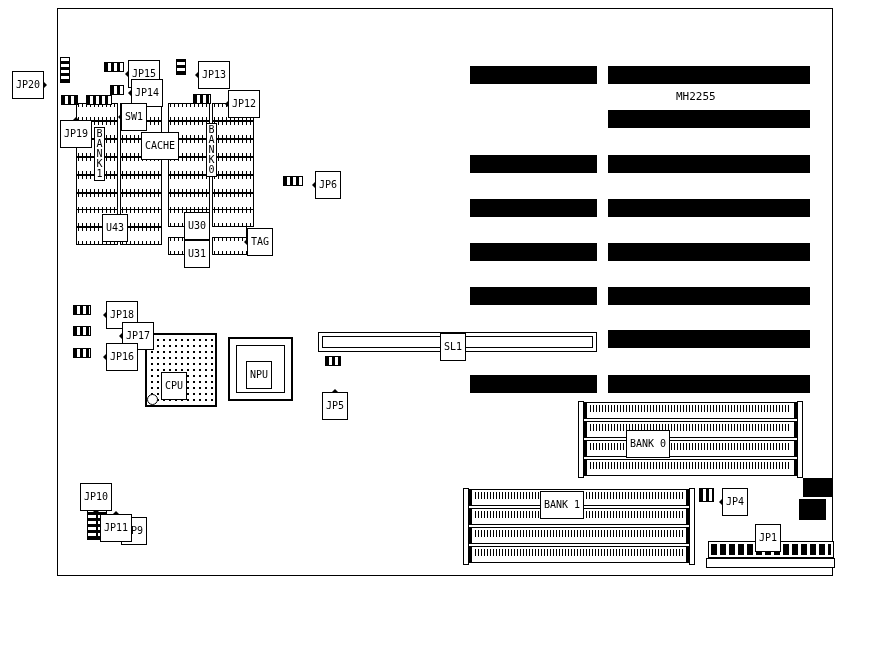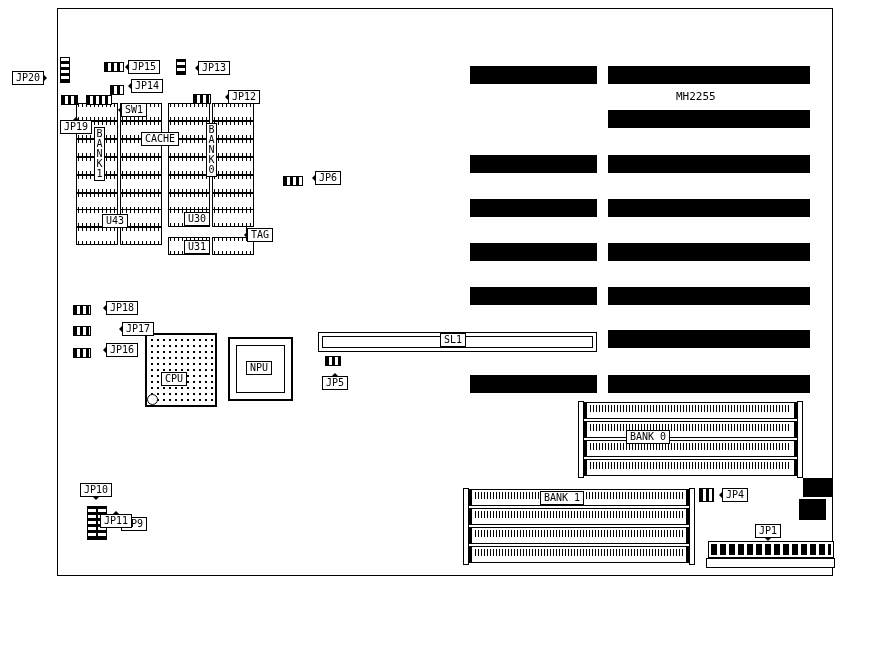--- a/index.html
+++ b/index.html
@@ -6,21 +6,21 @@
   body { width:880px; height:670px; position:relative; overflow:hidden;
          font-family:"DejaVu Sans Mono", monospace; color:#000; }
   #diagram { position:absolute; left:0; top:0; width:880px; height:670px; }
 
   .board { position:absolute; left:57px; top:8px; width:774px; height:566px;
            border:1px solid #000; z-index:0; }
 
   
   .callout, .label {
     position:absolute; border:1px solid #000; background:#fff;
-    font-size:10px; line-height:12px; padding:0 3px; white-space:nowrap; z-index:5;
+    font-size:10px; line-height:12px; padding:7px 3px; white-space:nowrap; z-index:5;
   }
   .callout::before { content:''; position:absolute; width:0; height:0;
     border:4px solid transparent; }
   .tail-left::before  { left:-8px; top:50%; margin-top:-4px; border-right-color:#000; }
   .tail-right::before { right:-8px; top:50%; margin-top:-4px; border-left-color:#000; }
   .tail-up::before    { top:-8px; left:50%; margin-left:-4px; border-bottom-color:#000; }
   .tail-down::before  { bottom:-8px; left:50%; margin-left:-4px; border-top-color:#000; }
 
   .vlabel { position:absolute; width:7px; border:1px solid #000; background:#fff;
     font-size:10px; line-height:10px; padding:1px; text-align:center;
@@ -140,21 +140,21 @@
   <div class="callout tail-left" style="left:128px;top:60px">JP15</div>
   <div class="callout tail-left" style="left:198px;top:61px">JP13</div>
   <div class="callout tail-left" style="left:131px;top:79px">JP14</div>
   <div class="callout tail-left" style="left:228px;top:90px">JP12</div>
   <div class="callout tail-up" style="left:60px;top:120px">JP19</div>
   <div class="callout tail-left" style="left:121px;top:103px">SW1</div>
   <div class="callout tail-left" style="left:315px;top:171px">JP6</div>
   <div class="callout tail-left" style="left:106px;top:301px">JP18</div>
   <div class="callout tail-left" style="left:122px;top:322px">JP17</div>
   <div class="callout tail-left" style="left:106px;top:343px">JP16</div>
-  <div class="callout tail-up" style="left:322px;top:376px">JP5</div>
+  <div class="callout tail-up" style="left:322px;top:392px">JP5</div>
   <div class="callout tail-left" style="left:247px;top:228px">TAG</div>
   <div class="callout tail-down" style="left:80px;top:483px">JP10</div>
   <div class="callout tail-left" style="left:121px;top:517px">JP9</div>
   <div class="callout tail-up" style="left:100px;top:514px">JP11</div>
   <div class="callout tail-left" style="left:722px;top:488px">JP4</div>
   <div class="callout tail-down" style="left:755px;top:524px">JP1</div>
 
 <div class="slot" style="left: 470px; top: 66px; width: 127px;"></div>
     <div class="slot" style="left: 470px; top: 155px; width: 127px;"></div>
     <div class="slot" style="left: 470px; top: 199px; width: 127px;"></div>

